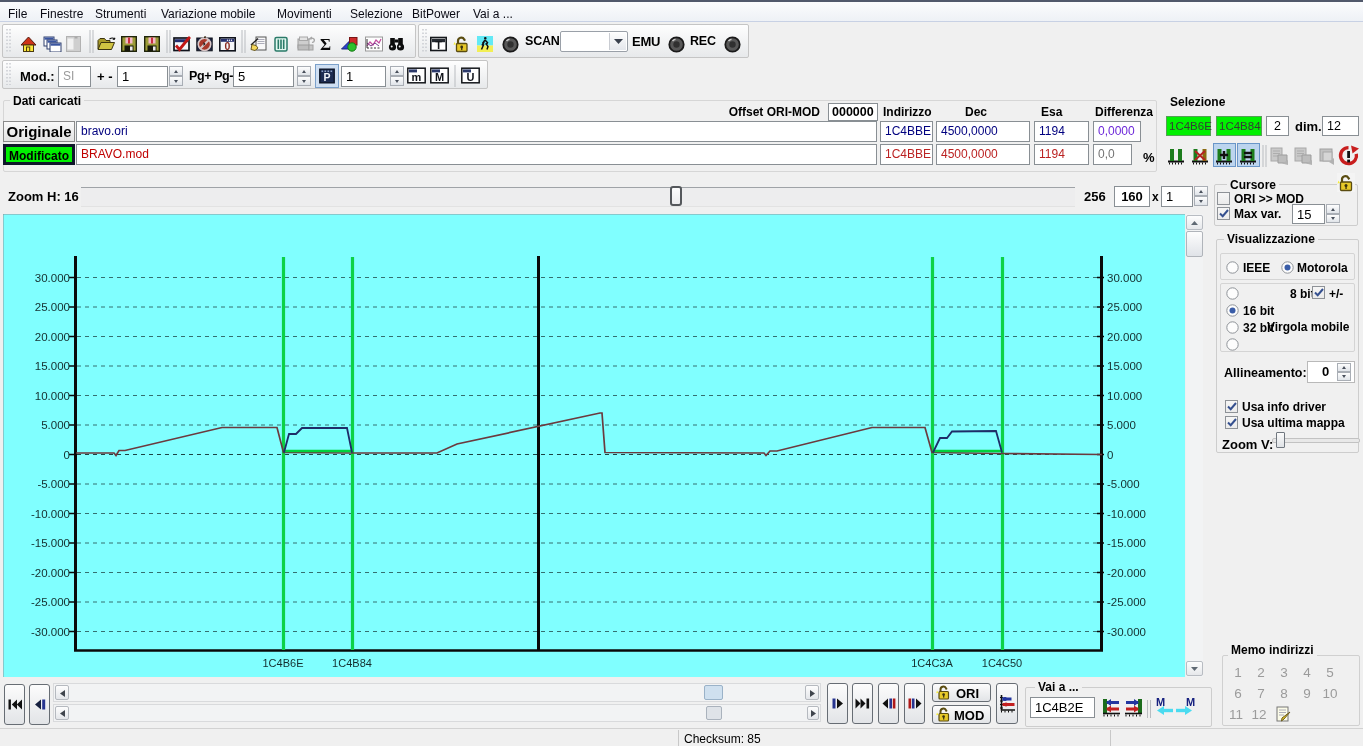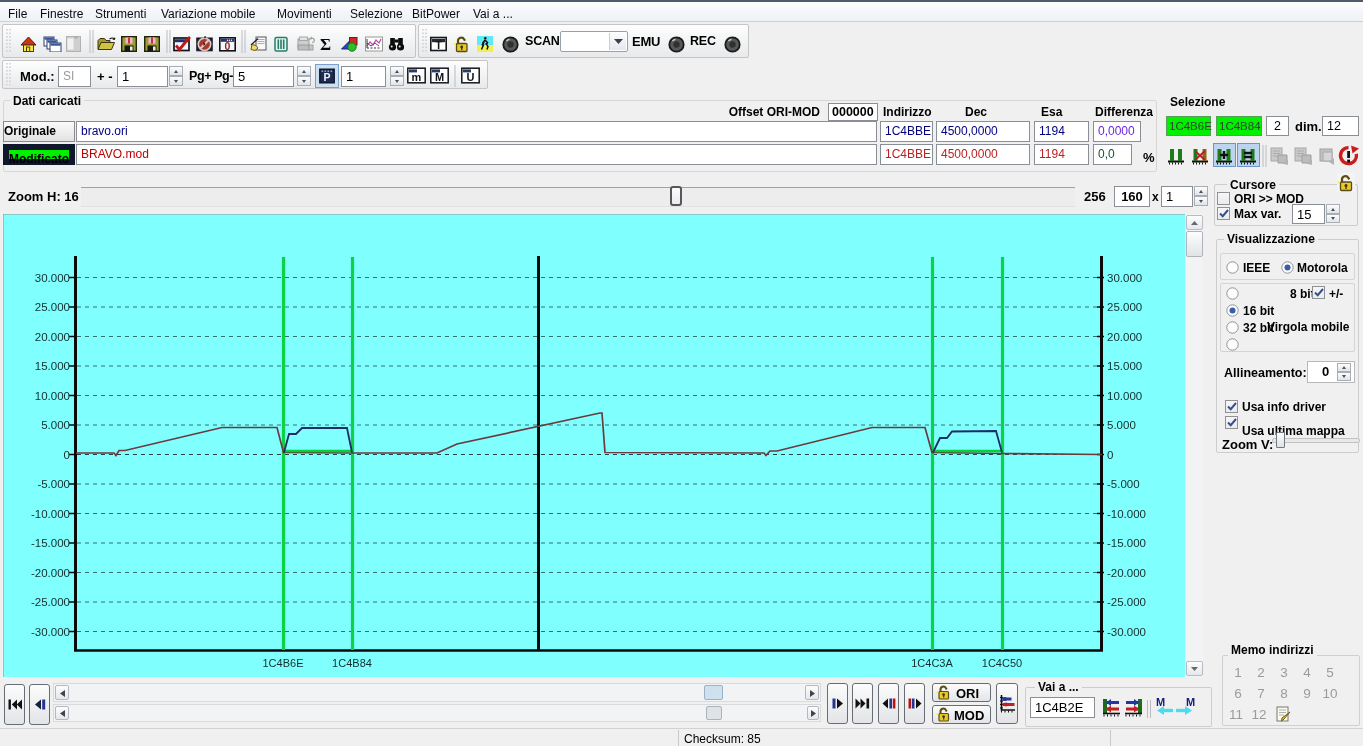--- a/index.html
+++ b/index.html
@@ -239,32 +239,32 @@
 
 <div id="dati">
 <div class="abs" style="left:3px;top:100px;width:1154px;height:72px;border:1px solid #d6d6d6;border-radius:2px;"></div>
 <span class="lbl" style="left:10px;top:94px;background:#f0f0f0;padding:0 3px;">Dati caricati</span>
 <span class="lbl" style="left:715px;top:105px;width:105px;text-align:right;">Offset ORI-MOD</span>
 <div class="fld bold" style="left:828px;top:103px;width:50px;height:18px;line-height:16px;font-size:12.5px;padding-left:3px;">000000</div>
 <span class="lbl" style="left:883px;top:105px;">Indirizzo</span>
 <span class="lbl" style="left:965px;top:105px;">Dec</span>
 <span class="lbl" style="left:1041px;top:105px;">Esa</span>
 <span class="lbl" style="left:1095px;top:105px;">Differenza</span>
-<div class="abs" style="left:3px;top:121px;width:72px;height:21px;background:linear-gradient(#fafafa,#e3e3e3);border:1px solid #8a8a8a;font-size:12px;font-weight:bold;line-height:19px;">Originale</div>
+<div class="abs" style="left:3px;top:121px;width:72px;height:21px;background:linear-gradient(#fafafa,#e3e3e3);border:1px solid #8a8a8a;text-align:center;font-size:15px;font-weight:bold;line-height:19px;">Originale</div>
 <div class="fld" style="left:76px;top:121px;width:801px;height:21px;color:#00007f;">bravo.ori</div>
 <div class="fld" style="left:880px;top:121px;width:53px;height:21px;color:#00007f;">1C4BBE</div>
 <div class="fld" style="left:936px;top:121px;width:94px;height:21px;color:#00007f;">4500,0000</div>
 <div class="fld" style="left:1034px;top:121px;width:55px;height:21px;color:#00007f;">1194</div>
 <div class="fld" style="left:1093px;top:121px;width:48px;height:21px;color:#6d28d9;">0,0000</div>
-<div class="abs" style="left:3px;top:144px;width:72px;height:21px;background:#00f000;border:6px solid #0f172a;text-align:center;font-size:12px;font-weight:bold;line-height:19px;">Modificato</div>
+<div class="abs" style="left:3px;top:144px;width:72px;height:21px;background:#00f000;border:3px solid #0f172a;text-align:center;font-size:12px;font-weight:bold;line-height:19px;">Modificato</div>
 <div class="fld" style="left:76px;top:144px;width:801px;height:21px;color:#c00000;">BRAVO.mod</div>
 <div class="fld" style="left:880px;top:144px;width:53px;height:21px;color:#b22;">1C4BBE</div>
 <div class="fld" style="left:936px;top:144px;width:94px;height:21px;color:#b22;">4500,0000</div>
 <div class="fld" style="left:1034px;top:144px;width:55px;height:21px;color:#b22;">1194</div>
-<div class="fld" style="left:1093px;top:144px;width:39px;height:21px;color:#14532d;">0,0</div>
+<div class="fld" style="left:1093px;top:144px;width:39px;height:21px;color:#737373;">0,0</div>
 <span class="lbl" style="left:1143px;top:150px;font-size:13px;">%</span>
 </div>
 
 <div id="zoomh">
 <span class="lbl" style="left:8px;top:189px;font-size:13px;">Zoom H: 16</span>
 <div class="abs" style="left:81px;top:187px;width:994px;height:20px;background:#ededee;border-top:1px solid #9fa3a7;border-bottom:1px solid #e2e2e2;"></div>
 <div class="abs" style="left:670px;top:186px;width:12px;height:20px;background:linear-gradient(#fdfdfd,#ececee);border:2px solid #55585c;border-radius:3px;"></div>
 <span class="lbl" style="left:1084px;top:189px;font-size:13px;">256</span>
 <div class="fld bold" style="left:1114px;top:186px;width:36px;height:21px;font-size:13px;text-align:center;padding-left:0;">160</div>
 <span class="lbl" style="left:1152px;top:190px;font-size:12px;">x</span>
@@ -502,21 +502,21 @@
     </div>
 <div class="abs" style="left:1225px;top:400px;width:13px;height:13px;background:linear-gradient(#f6f6f6,#ebebeb);border:1px solid #8e9297;"></div>
 <svg class="abs" style="left:1227px;top:402px" width="10" height="9">
       <path d="M1,4.5 L3.7,7.2 L9,1" fill="none" stroke="#35508f" stroke-width="2"></path>
     </svg>
 <span class="lbl" style="left:1242px;top:400px;">Usa info driver</span>
 <div class="abs" style="left:1225px;top:416px;width:13px;height:13px;background:linear-gradient(#f6f6f6,#ebebeb);border:1px solid #8e9297;"></div>
 <svg class="abs" style="left:1227px;top:418px" width="10" height="9">
       <path d="M1,4.5 L3.7,7.2 L9,1" fill="none" stroke="#35508f" stroke-width="2"></path>
     </svg>
-<span class="lbl" style="left:1242px;top:416px;margin-top:8px;">Usa ultima mappa</span>
+<span class="lbl" style="left:1242px;top:416px;">Usa ultima mappa</span>
 <span class="lbl" style="left:1222px;top:437px;font-size:13px;">Zoom V:</span>
 <div class="abs" style="left:1272px;top:438px;width:88px;height:5px;background:#e8e8e8;border:1px solid #c2c2c2;border-radius:2px;"></div>
 <div class="abs" style="left:1276px;top:432px;width:9px;height:16px;background:linear-gradient(#fbfbfb,#dfe2e6);border:1px solid #70777f;border-radius:1px;"></div>
 
 <div class="abs" style="left:1222px;top:655px;width:138px;height:71px;border:1px solid #d0d0d0;border-radius:2px;"></div>
 <span class="lbl" style="left:1228px;top:643px;background:#f0f0f0;padding:0 3px;">Memo indirizzi</span>
 <div id="memonums" class="abs" style="left:1222px;top:655px;width:138px;height:71px;font-size:13.5px;color:#9b9b9b;">
 <span class="abs" style="left:8px;top:10px;width:16px;text-align:center;">1</span>
 <span class="abs" style="left:31px;top:10px;width:16px;text-align:center;">2</span>
 <span class="abs" style="left:54px;top:10px;width:16px;text-align:center;">3</span>

